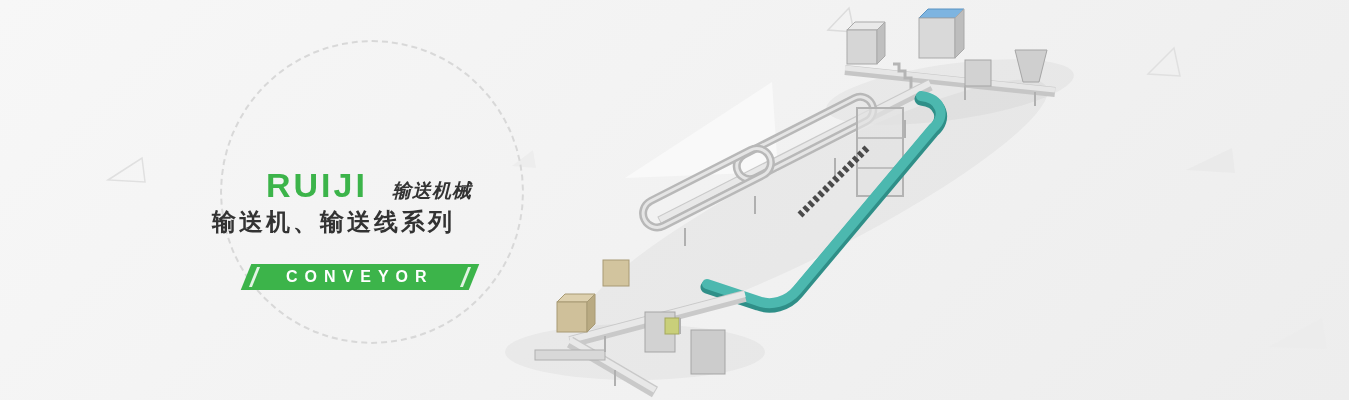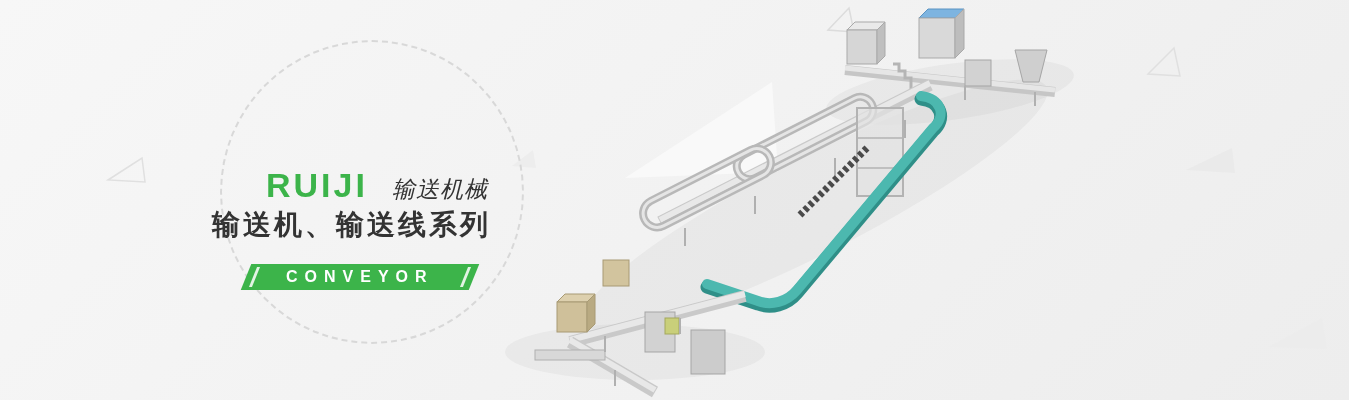--- a/index.html
+++ b/index.html
@@ -12,24 +12,24 @@
   .dashed-circle {
     position:absolute; left:220px; top:40px; width:300px; height:300px;
     border:2px dashed #d2d2d2; border-radius:50%; opacity:.8;
   }
   .deco-layer { position:absolute; left:0; top:0; width:1349px; height:400px; }
 
   
   .text-block { position:absolute; left:0; top:0; width:560px; height:400px;margin-top:44px; }
   .brand-row { position:absolute; left:266px; top:122px; display:flex; align-items:baseline; gap:24px; white-space:nowrap; }
   .brand { color:#3cb44a; font-size:34px; font-weight:bold; letter-spacing:3px; }
-  .brand-sub { color:#333333; font-size:23px; font-weight:normal; font-style:italic; letter-spacing:1px; }
+  .brand-sub { color:#333333; font-size:19px; font-weight:bold; font-style:italic; letter-spacing:1px; }
   .title {
     position:absolute; left:212px; top:162px; white-space:nowrap;
-    color:#333333; font-size:28px; font-weight:bold; letter-spacing:3px;
+    color:#333333; font-size:24px; font-weight:bold; letter-spacing:3px;
   }
   .ribbon {
     position:absolute; left:246px; top:220px; width:228px; height:26px;
     background:#3cb44a; transform:skewX(-22deg);
     display:flex; align-items:center; justify-content:center;
   }
   .ribbon .slash { position:absolute; top:3px; bottom:3px; width:3px; background:rgba(255,255,255,.85); }
   .ribbon .slash.left  { left:7px; }
   .ribbon .slash.right { right:7px; }
   .ribbon-text {

